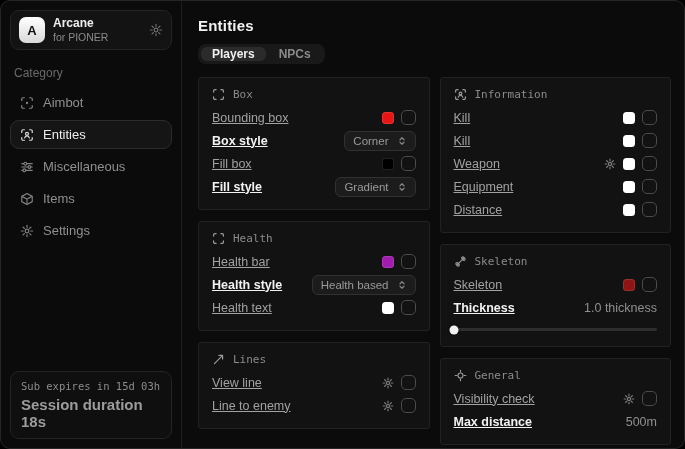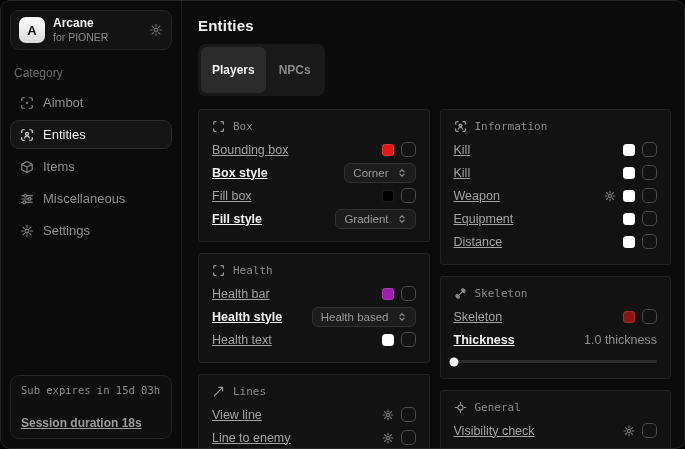--- a/index.html
+++ b/index.html
@@ -16,26 +16,26 @@
   .brand-name { font-size:12px; font-weight:700; color:#ececec; line-height:1.25; }
   .brand-sub { font-size:10.5px; color:#8a8a8a; line-height:1.25; }
   .brand-gear { margin-left:auto; color:#6f6f6f; display:flex; }
   .category { font-size:12px; color:#6a6a6a; margin:16px 4px 8px; }
   .nav-item { display:flex; align-items:center; gap:9px; padding:6px 9px; border-radius:9px; color:#8f8f8f;
     font-size:13px; border:1px solid transparent; margin-bottom:3px; cursor:default; }
   .nav-item.active { background:#151515; border-color:#2c2c2c; color:#ededed; }
   .nav-icon { display:flex; color:inherit; opacity:.9; }
   .sidebar-footer { margin-top:auto; border:1px solid #242424; background:#0f0f0f; border-radius:9px; padding:8px 10px; }
   .footer-line1 { font-family:"DejaVu Sans Mono", monospace; font-size:10.5px; color:#8c8c8c; }
-  .footer-line2 { font-size:12px; font-weight:600; color:#9c9c9c; margin-top:20px;text-decoration:underline; }
+  .footer-line2 { font-size:15px; font-weight:600; color:#9c9c9c; margin-top:4px; }
   
   .main { flex:1; padding:16px 13px 12px 16px; overflow:hidden; }
   .main-title { font-size:15px; font-weight:700; color:#f2f2f2; letter-spacing:.2px; }
   .tabs { display:inline-flex; background:#191919; border-radius:8px; padding:3px; margin-top:10px; gap:2px; }
-  .tab { padding:16px 11px; font-size:12px; color:#8a8a8a; border-radius:6px; font-weight:600; cursor:default; }
+  .tab { padding:0 11px; font-size:12px; color:#8a8a8a; border-radius:6px; font-weight:600; cursor:default; }
   .tab.active { background:#2b2b2b; color:#f0f0f0; }
   .columns { display:flex; gap:10px; margin-top:13px; align-items:flex-start; }
   .col { width:240px; display:flex; flex-direction:column; gap:11px; }
   .card { background:#121212; border:1px solid #222; border-radius:3px; padding:10px 13px 11px; width:100%; }
   .card-head { display:flex; align-items:center; gap:8px; color:#8b8b8b; font-family:"DejaVu Sans Mono", monospace;
     font-size:11px; margin-bottom:5px; }
   .card-head .icon { display:flex; color:#9a9a9a; }
   .row { display:flex; align-items:center; min-height:23px; }
   .row-label { font-size:12.5px; color:#a2a2a2;text-decoration:underline; }
   .row-label.bold { color:#f2f2f2; font-weight:700; }
@@ -91,38 +91,38 @@
           <path d="M2 5V3.5A1.5 1.5 0 0 1 3.5 2H5M11 2h1.5A1.5 1.5 0 0 1 14 3.5V5M14 11v1.5a1.5 1.5 0 0 1-1.5 1.5H11M5 14H3.5A1.5 1.5 0 0 1 2 12.5V11"></path>
           <circle cx="8" cy="6.7" r="1.7"></circle>
           <path d="M5.3 11.3c.6-1.5 1.6-2.2 2.7-2.2s2.1.7 2.7 2.2"></path>
         </svg>
       </span>
       <span>Entities</span>
     </div>
 
     <div class="nav-item">
       <span class="nav-icon">
-        <svg width="14" height="14" viewBox="0 0 16 16" fill="none" stroke="currentColor" stroke-width="1.3" stroke-linejoin="round">
-          <path d="M8 1.8 14 5v6L8 14.2 2 11V5z"></path>
-          <path d="M2 5l6 3 6-3M8 8v6.2"></path>
-        </svg>
-      </span>
-      <span>Items</span>
-    </div>
-
-    <div class="nav-item">
-      <span class="nav-icon">
         <svg width="14" height="14" viewBox="0 0 16 16" fill="none" stroke="currentColor" stroke-width="1.3" stroke-linecap="round">
           <path d="M2 4.2h12M2 8h12M2 11.8h12"></path>
           <circle cx="6" cy="4.2" r="1.6" fill="#0b0b0b"></circle>
           <circle cx="10.8" cy="8" r="1.6" fill="#0b0b0b"></circle>
           <circle cx="5" cy="11.8" r="1.6" fill="#0b0b0b"></circle>
         </svg>
       </span>
       <span>Miscellaneous</span>
+    </div>
+
+    <div class="nav-item">
+      <span class="nav-icon">
+        <svg width="14" height="14" viewBox="0 0 16 16" fill="none" stroke="currentColor" stroke-width="1.3" stroke-linejoin="round">
+          <path d="M8 1.8 14 5v6L8 14.2 2 11V5z"></path>
+          <path d="M2 5l6 3 6-3M8 8v6.2"></path>
+        </svg>
+      </span>
+      <span>Items</span>
     </div>
 
     <div class="nav-item">
       <span class="nav-icon">
         <svg width="14" height="14" viewBox="0 0 16 16" fill="none" stroke="currentColor" stroke-width="1.4" stroke-linecap="round">
           <circle cx="8" cy="8" r="2.1"></circle>
           <path d="M8 1.6v2.1M8 12.3v2.1M1.6 8h2.1M12.3 8h2.1M3.5 3.5l1.5 1.5M11 11l1.5 1.5M12.5 3.5 11 5M5 11l-1.5 1.5"></path>
         </svg>
       </span>
       <span>Settings</span>

